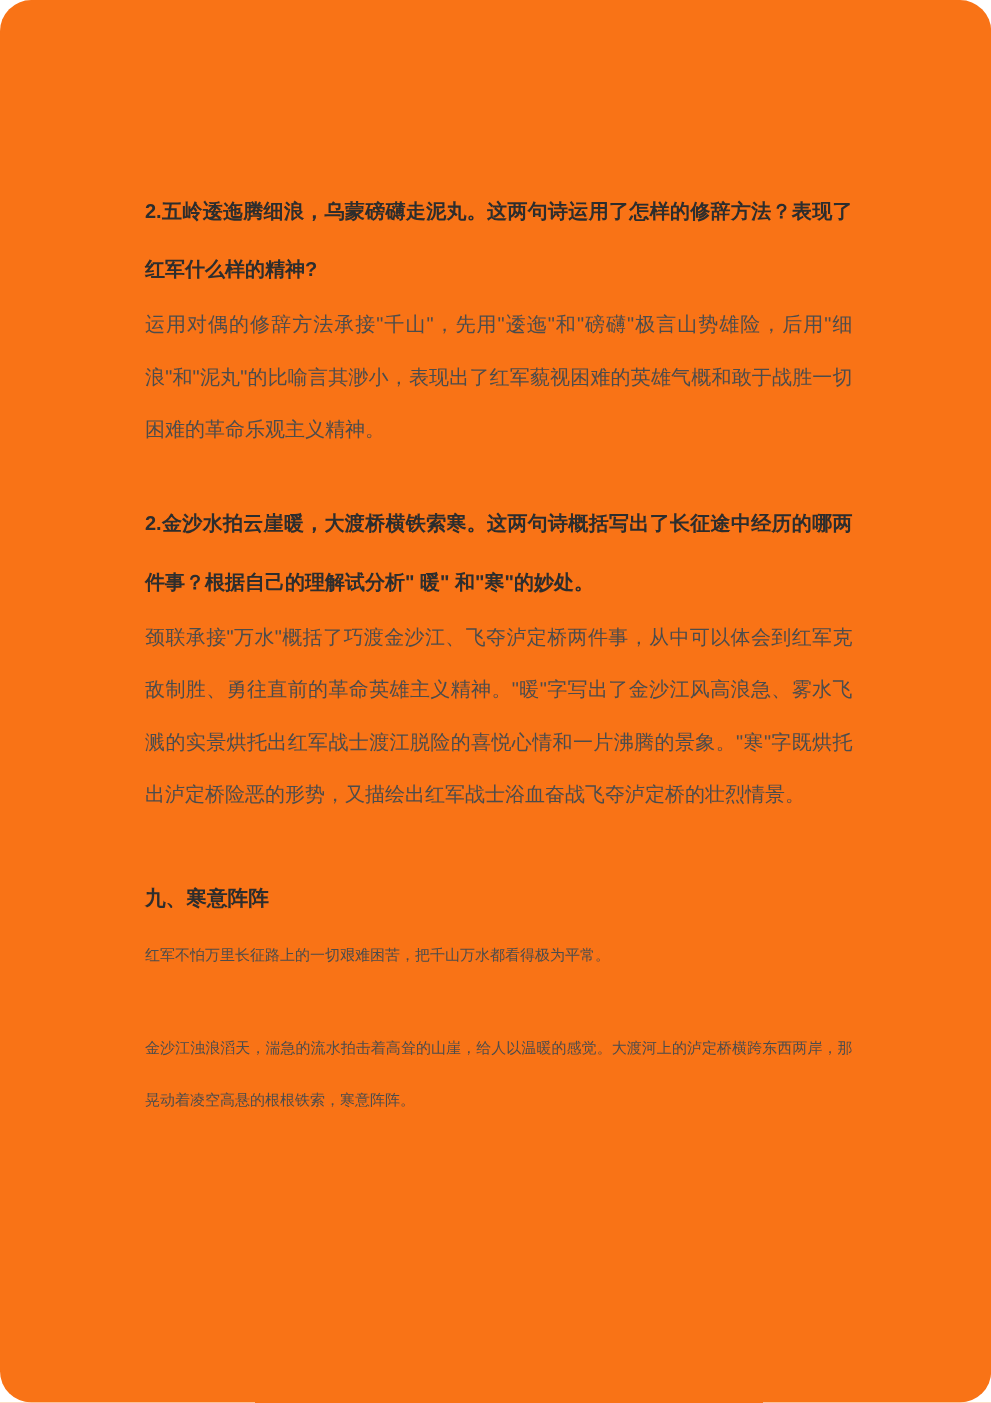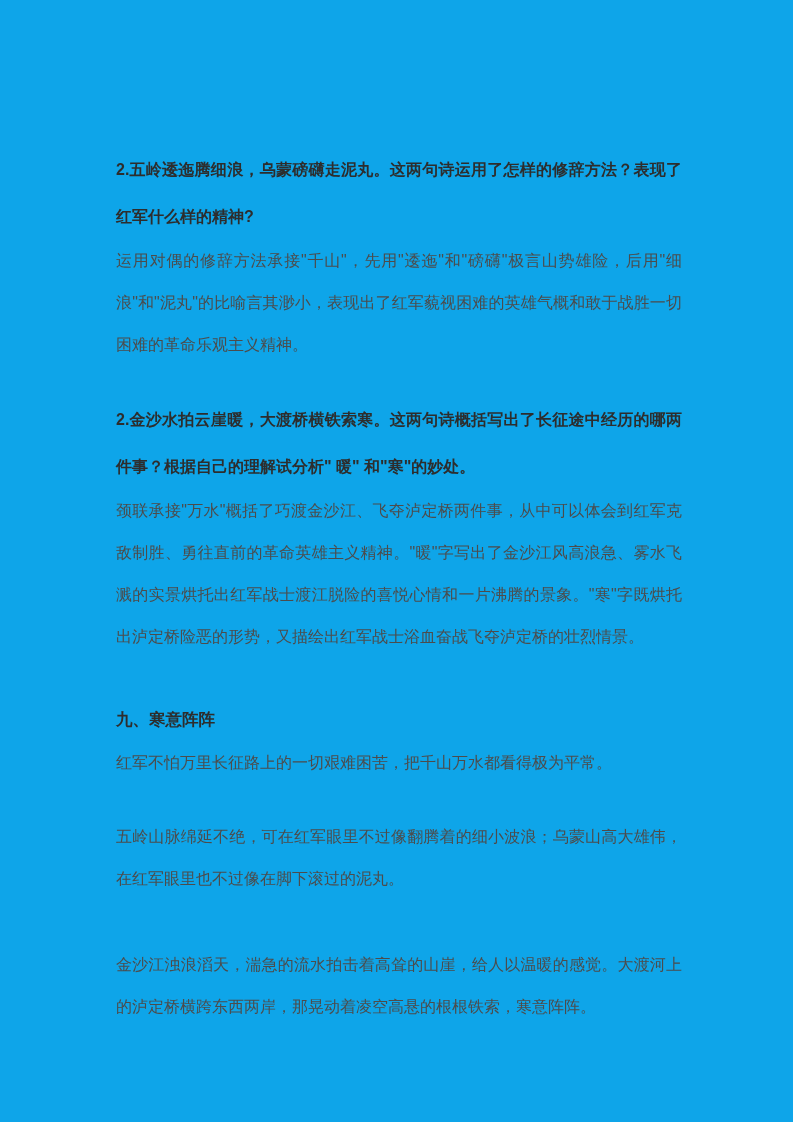--- a/index.html
+++ b/index.html
@@ -4,23 +4,24 @@
 <style>
   html, body {
     margin: 0;
     padding: 0;
     background: #ffffff;
   }
   .page {
     position: relative;
     width: 793px;
     height: 1122px;
-    background: #0ea5e9;
+    background: #f97316;
     overflow: hidden;
     font-family: "Liberation Sans", sans-serif;
+    border-radius: 25px;
   }
   .content {
     position: absolute;
     left: 116px;
     top: 146px;
     width: 566px;
   }
   .question {
     font-size: 16px;
     font-weight: bold;
@@ -38,26 +39,25 @@
     margin: 0;
   }
   .section-heading {
     font-size: 16.5px;
     font-weight: bold;
     color: #2d2d2d;
     line-height: 47px;
     margin: 0;
   }
   .para {
-    font-size: 16px;
+    font-size: 12px;
     color: #4c4c4c;
     line-height: 42px;
     text-align: justify;
     margin: 0;
-    font-family: Liberation Mono, monospace;
   }
   
   .answer-2 { margin-bottom: 30px; }
   .question-3 { margin-top: 10px; }
   .answer-3 { margin-bottom: 38px; }
   .para-1 { margin-bottom: 32px; }
   .para-2 { margin-bottom: 44px; }
 </style>
 </head>
 <body>
@@ -70,18 +70,17 @@
     <p class="answer answer-2">运用对偶的修辞方法承接"千山"，先用"逶迤"和"磅礴"极言山势雄险，后用"细浪"和"泥丸"的比喻言其渺小，表现出了红军藐视困难的英雄气概和敢于战胜一切困难的革命乐观主义精神。</p>
 
     <p class="question question-3">2.金沙水拍云崖暖，大渡桥横铁索寒。这两句诗概括写出了长征途中经历的哪两件事？根据自己的理解试分析" 暖" 和"寒"的妙处。</p>
 
     <p class="answer answer-3">颈联承接"万水"概括了巧渡金沙江、飞夺泸定桥两件事，从中可以体会到红军克敌制胜、勇往直前的革命英雄主义精神。"暖"字写出了金沙江风高浪急、雾水飞溅的实景烘托出红军战士渡江脱险的喜悦心情和一片沸腾的景象。"寒"字既烘托出泸定桥险恶的形势，又描绘出红军战士浴血奋战飞夺泸定桥的壮烈情景。</p>
 
     <h2 class="section-heading">九、寒意阵阵</h2>
 
     <p class="para para-1">红军不怕万里长征路上的一切艰难困苦，把千山万水都看得极为平常。</p>
 
-    <p class="para para-2">五岭山脉绵延不绝，可在红军眼里不过像翻腾着的细小波浪；乌蒙山高大雄伟，在红军眼里也不过像在脚下滚过的泥丸。</p>
 
     <p class="para para-3">金沙江浊浪滔天，湍急的流水拍击着高耸的山崖，给人以温暖的感觉。大渡河上的泸定桥横跨东西两岸，那晃动着凌空高悬的根根铁索，寒意阵阵。</p>
 
   </div>
 </div>
 
 </body></html>

